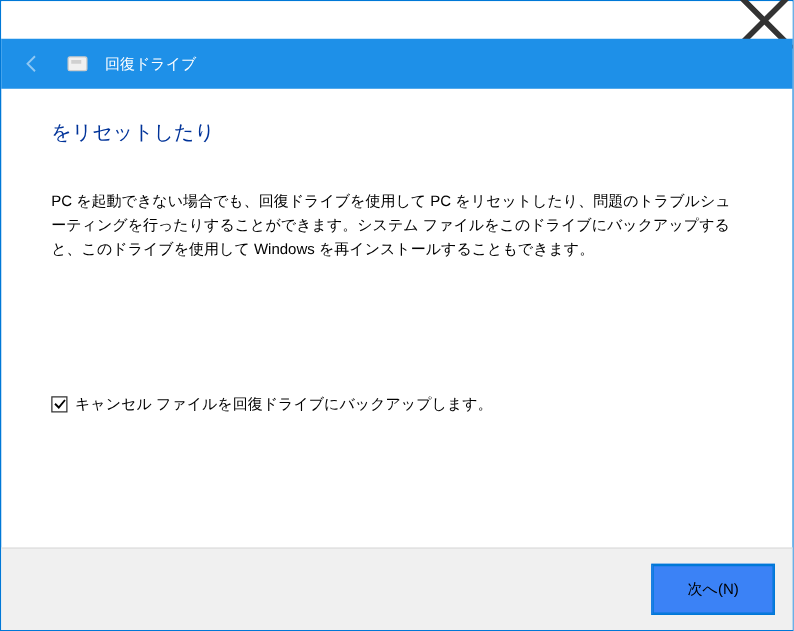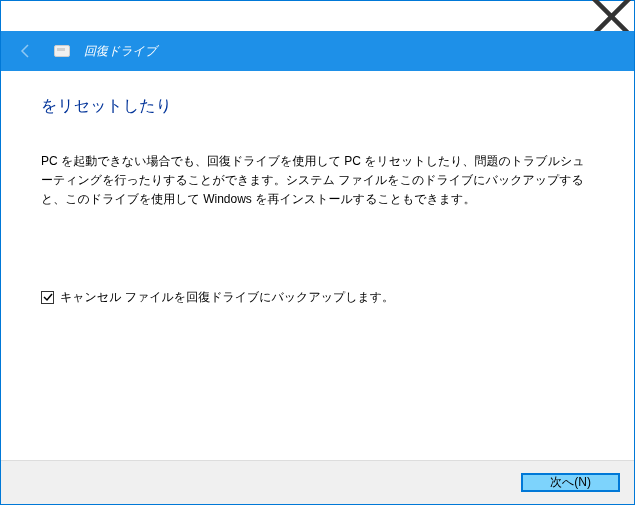--- a/index.html
+++ b/index.html
@@ -77,39 +77,38 @@
       left: 2px;
       top: 2px;
       width: 8px;
       height: 3px;
       background: #d0d0d0;
     }
     .header-title {
       color: #fff;
       font-size: 12px;
       margin-left: 4px;
-      font-style: italic;
     }
     .content {
       flex: 1;
       padding: 25px 40px 20px 40px;
       display: flex;
       flex-direction: column;
     }
     .page-title {
       color: #003399;
       font-size: 16px;
       font-weight: normal;
       margin-bottom: 35px;
     }
     .description {
       color: #000;
       font-size: 12px;
       line-height: 1.6;
-      margin-bottom: 79px;
+      margin-bottom: 105px;
     }
     .checkbox-row {
       display: flex;
       align-items: center;
       gap: 6px;
     }
     .checkbox {
       width: 13px;
       height: 13px;
       border: 1px solid #333;
@@ -131,23 +130,23 @@
     .footer {
       border-top: 1px solid #ddd;
       padding: 12px 14px;
       display: flex;
       justify-content: flex-end;
       gap: 8px;
       background: #f0f0f0;
     }
     .btn {
       min-width: 75px;
-      height: 19px;
+      height: 41px;
       border: 1px solid #adadad;
-      background: #7dd3fc;
+      background: #3b82f6;
       font-size: 12px;
       font-family: inherit;
       cursor: pointer;
       padding: 0 28px;
       display: flex;
       align-items: center;
       justify-content: center;
     }
     .btn-primary {
       border: 1px solid #0078d7;

